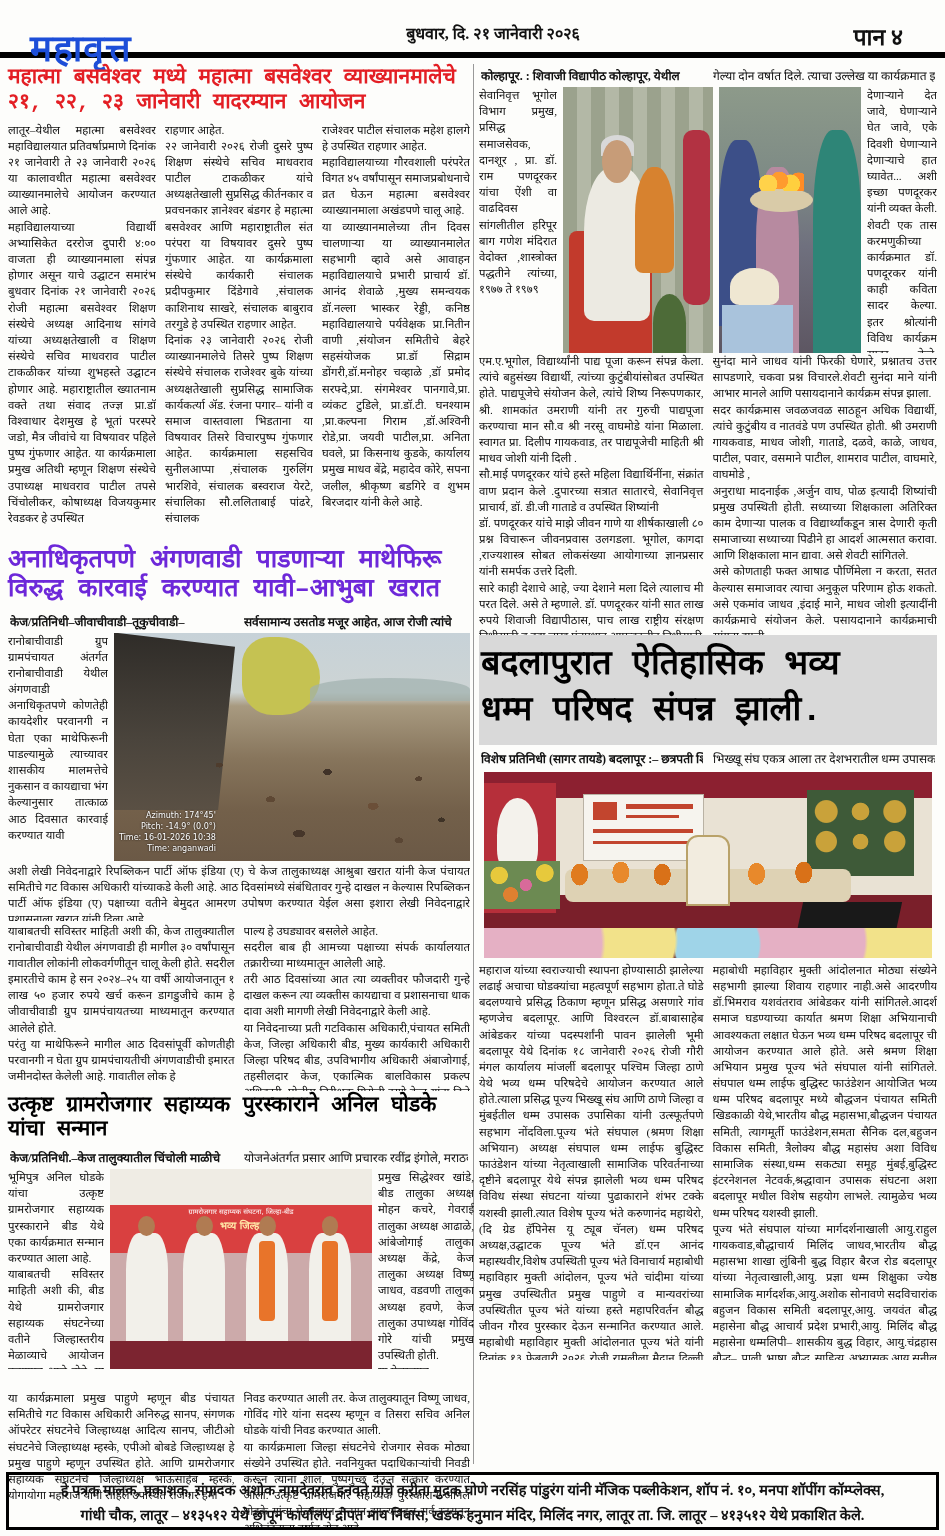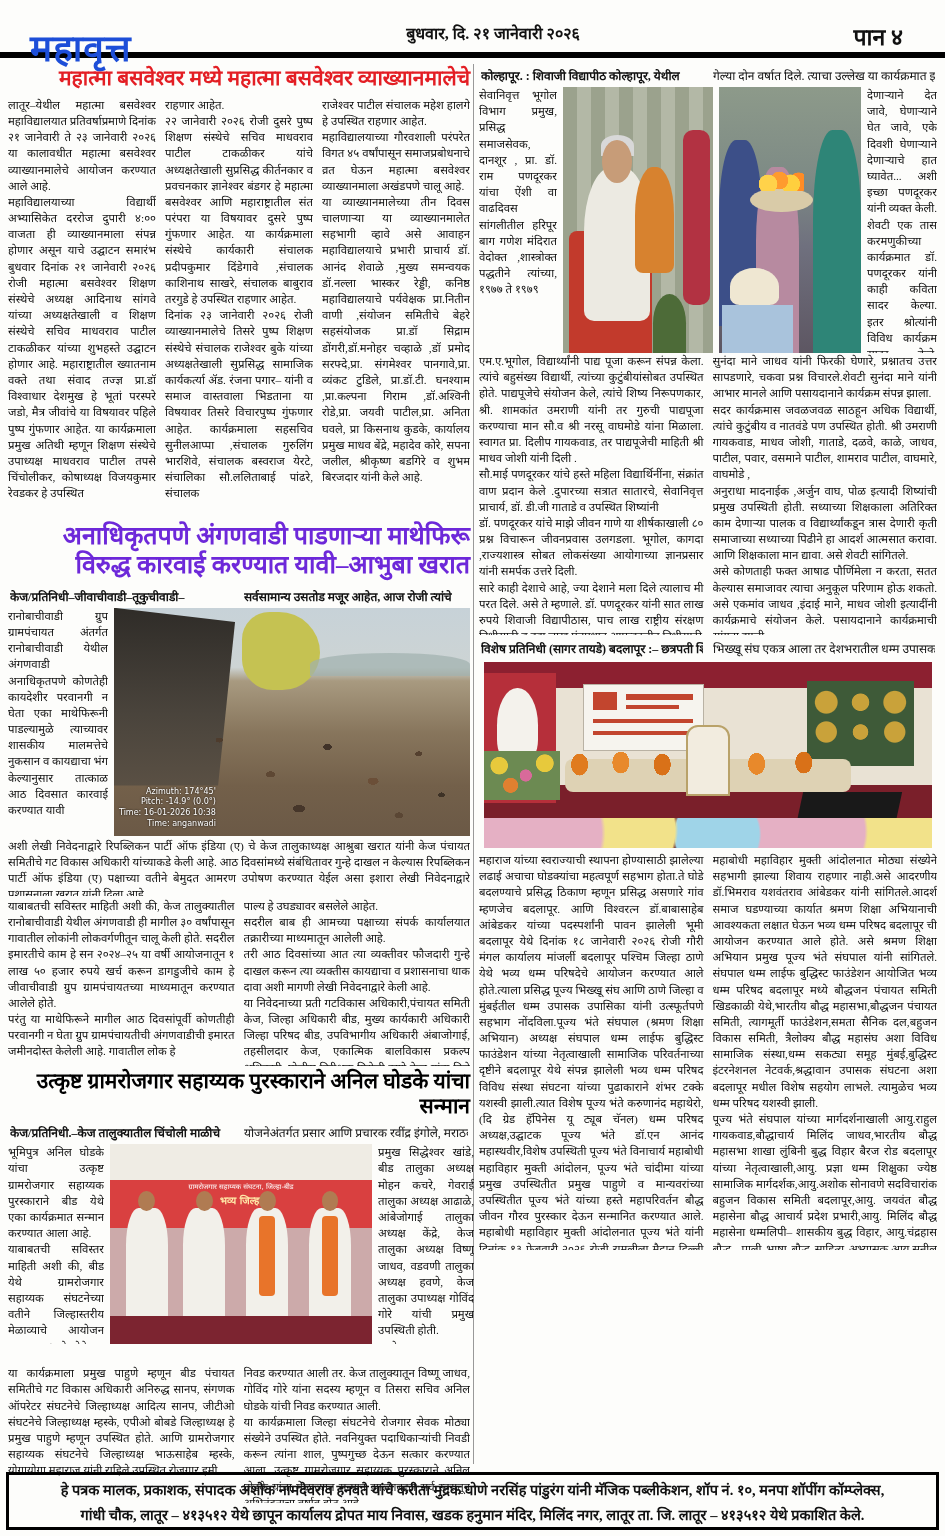--- a/index.html
+++ b/index.html
@@ -13,21 +13,21 @@
   #header { position:absolute; top:0; left:0; width:945px; height:58px; border-bottom:6px solid #000; }
   #masthead { position:absolute; left:30px; top:21px; font-family:"DejaVu Sans", sans-serif;
     font-weight:bold; font-size:37px; color:#1d4ed8; letter-spacing:1px; }
   #dateline { position:absolute; left:0; right:0; top:22px; text-align:center; font-weight:bold; font-size:16px;padding-left:41px; }
   #pagenum  { position:absolute; right:42px; top:20px; font-weight:bold; font-size:23px; }
   
   #lefthalf  { position:absolute; left:8px;  top:62px; width:462px; }
   #righthalf { position:absolute; left:479px; top:62px; width:458px; }
   #vdivider  { position:absolute; left:473px; top:64px; width:1px; height:1400px; background:#999; }
   
-  .hl { font-family:Liberation Serif, serif; font-weight:bold; text-align:right; line-height:1.18; }
+  .hl { font-family:Liberation Mono, monospace; font-weight:bold; text-align:left; line-height:1.18; }
   .hl-red   { color:#e31e24; font-size:21px; padding:4px 0 6px; }
   .hl-black { color:#6d28d9; font-size:25px; padding:4px 0 6px; }
   .hl-box-orange { background:#e5a05c; color:#000; font-size:29px; padding:10px 4px 12px; line-height:1.3; }
   .hl-box-gray   { background:#d9d9d9; color:#000; font-size:34px; padding:8px 2px 10px; line-height:1.35; }
   .hl-small { color:#000; font-size:21px; padding:3px 0 4px; }
   
   .byrow { display:flex; gap:10px; font-size:12px; font-weight:bold; padding:2px 2px 3px; }
   .byrow > span { flex:1; overflow:hidden; white-space:nowrap; }
   .cols { display:flex; gap:9px; }
   .col  { flex:1; font-size:11.4px; line-height:1.42; text-align:justify;
@@ -134,20 +134,21 @@
     <div id="pagenum">पान ४</div>
   </div>
 
   <div id="vdivider"></div>
 
   <div id="lefthalf">
 
     <div>
       <div class="hl hl-red">
         <span>महात्मा बसवेश्वर मध्ये महात्मा बसवेश्वर व्याख्यानमालेचे</span><br>
+        <span>२१, २२, २३ जानेवारी यादरम्यान आयोजन</span>
       </div>
       <div class="cols" style="height:420px">
         <div class="col">लातूर–येथील महात्मा बसवेश्वर महाविद्यालयात प्रतिवर्षाप्रमाणे दिनांक २१ जानेवारी ते २३ जानेवारी २०२६ या कालावधीत महात्मा बसवेश्वर व्याख्यानमालेचे आयोजन करण्यात आले आहे.
 महाविद्यालयाच्या विद्यार्थी अभ्यासिकेत दररोज दुपारी ४:०० वाजता ही व्याख्यानमाला संपन्न होणार असून याचे उद्घाटन समारंभ बुधवार दिनांक २१ जानेवारी २०२६ रोजी महात्मा बसवेश्वर शिक्षण संस्थेचे अध्यक्ष आदिनाथ सांगवे यांच्या अध्यक्षतेखाली व शिक्षण संस्थेचे सचिव माधवराव पाटील टाकळीकर यांच्या शुभहस्ते उद्घाटन होणार आहे. महाराष्ट्रातील ख्यातनाम वक्ते तथा संवाद तज्ज्ञ प्रा.डॉ विश्वाधार देशमुख हे भूतां परस्परे जडो, मैत्र जीवांचे या विषयावर पहिले पुष्प गुंफणार आहेत. या कार्यक्रमाला प्रमुख अतिथी म्हणून शिक्षण संस्थेचे उपाध्यक्ष माधवराव पाटील तपसे चिंचोलीकर, कोषाध्यक्ष विजयकुमार रेवडकर हे उपस्थित</div>
         <div class="col">राहणार आहेत.
 २२ जानेवारी २०२६ रोजी दुसरे पुष्प शिक्षण संस्थेचे सचिव माधवराव पाटील टाकळीकर यांचे अध्यक्षतेखाली सुप्रसिद्ध कीर्तनकार व प्रवचनकार ज्ञानेश्वर बंडगर हे महात्मा बसवेश्वर आणि महाराष्ट्रातील संत परंपरा या विषयावर दुसरे पुष्प गुंफणार आहेत. या कार्यक्रमाला संस्थेचे कार्यकारी संचालक प्रदीपकुमार दिंडेगावे ,संचालक काशिनाथ साखरे, संचालक बाबुराव तरगुडे हे उपस्थित राहणार आहेत.
 दिनांक २३ जानेवारी २०२६ रोजी व्याख्यानमालेचे तिसरे पुष्प शिक्षण संस्थेचे संचालक राजेश्वर बुके यांच्या अध्यक्षतेखाली सुप्रसिद्ध सामाजिक कार्यकर्त्या ॲड. रंजना पगार– यांनी व समाज वास्तवाला भिडताना या विषयावर तिसरे विचारपुष्प गुंफणार आहेत. कार्यक्रमाला सहसचिव सुनीलआप्पा ,संचालक गुरुलिंग भारशिवे, संचालक बस्वराज येरटे, संचालिका सौ.ललिताबाई पांढरे, संचालक</div>
         <div class="col">राजेश्वर पाटील संचालक महेश हालगे हे उपस्थित राहणार आहेत.
 महाविद्यालयाच्या गौरवशाली परंपरेत विगत ४५ वर्षांपासून समाजप्रबोधनाचे व्रत घेऊन महात्मा बसवेश्वर व्याख्यानमाला अखंडपणे चालू आहे.
 या व्याख्यानमालेच्या तीन दिवस चालणाऱ्या या व्याख्यानमालेत सहभागी व्हावे असे आवाहन महाविद्यालयाचे प्रभारी प्राचार्य डॉ. आनंद शेवाळे ,मुख्य समन्वयक डॉ.नल्ला भास्कर रेड्डी, कनिष्ठ महाविद्यालयाचे पर्यवेक्षक प्रा.नितीन वाणी ,संयोजन समितीचे बेहरे सहसंयोजक प्रा.डॉ सिद्राम डोंगरी,डॉ.मनोहर चव्हाळे ,डॉ प्रमोद सरफ्दे,प्रा. संगमेश्वर पानगावे,प्रा. व्यंकट टुडिले, प्रा.डॉ.टी. घनश्याम ,प्रा.कल्पना गिराम ,डॉ.अश्विनी रोडे,प्रा. जयवी पाटील,प्रा. अनिता घवले, प्रा किसनाथ कुडके, कार्यालय प्रमुख माधव बेंद्रे, महादेव कोरे, सपना जलील, श्रीकृष्ण बडगिरे व शुभम बिरजदार यांनी केले आहे.</div>
@@ -257,20 +258,24 @@
 डॉ. पणदूरकर यांचे माझे जीवन गाणे या शीर्षकाखाली ८० प्रश्न विचारून जीवनप्रवास उलगडला. भूगोल, कागदा ,राज्यशास्त्र सोबत लोकसंख्या आयोगाच्या ज्ञानप्रसार यांनी समर्पक उत्तरे दिली.
 सारे काही देशाचे आहे, ज्या देशाने मला दिले त्यालाच मी परत दिले. असे ते म्हणाले. डॉ. पणदूरकर यांनी सात लाख रुपये शिवाजी विद्यापीठास, पाच लाख राष्ट्रीय संरक्षण निधीसाठी व दहा लाख पंतप्रधान आपत्कालीन निधीसाठी</div>
         <div class="col">सुनंदा माने जाधव यांनी फिरकी घेणारे, प्रश्नातच उत्तर सापडणारे, चकवा प्रश्न विचारले.शेवटी सुनंदा माने यांनी आभार मानले आणि पसायदानाने कार्यक्रम संपन्न झाला.
 सदर कार्यक्रमास जवळजवळ साठहून अधिक विद्यार्थी, त्यांचे कुटुंबीय व नातवंडे पण उपस्थित होती. श्री उमराणी गायकवाड, माधव जोशी, गाताडे, दळवे, काळे, जाधव, पाटील, पवार, वसमाने पाटील, शामराव पाटील, वाघमारे, वाघमोडे ,
 अनुराधा मादनाईक ,अर्जुन वाघ, पोळ इत्यादी शिष्यांची प्रमुख उपस्थिती होती. सध्याच्या शिक्षकाला अतिरिक्त काम देणाऱ्या पालक व विद्यार्थ्यांकडून त्रास देणारी कृती समाजाच्या सध्याच्या पिढीने हा आदर्श आत्मसात करावा. आणि शिक्षकाला मान द्यावा. असे शेवटी सांगितले.
 असे कोणताही फक्त आषाढ पौर्णिमेला न करता, सतत केल्यास समाजावर त्याचा अनुकूल परिणाम होऊ शकतो. असे एकमांव जाधव ,इंदाई माने, माधव जोशी इत्यादींनी कार्यक्रमाचे संयोजन केले. पसायदानाने कार्यक्रमाची सांगता झाली.</div>
       </div>
     </div>
 
     <div>
+      <div class="hl hl-box-gray">
+        <span>बदलापुरात ऐतिहासिक भव्य</span><br>
+        <span>धम्म परिषद संपन्न झाली.</span>
+      </div>
       <div class="byrow" style="margin-top:3px">
         <span>विशेष प्रतिनिधी (सागर तायडे) बदलापूर :– छत्रपती शिवाजी</span>
         <span style="font-weight:normal">भिख्खू संघ एकत्र आला तर देशभरातील धम्म उपासक उपासीका</span>
       </div>
       <div class="ph ph-dhamma" style="width:448px; height:186px; margin:2px auto 0">
         <div class="buddha-bg"></div>
         <div class="buddha"></div>
         <div class="flowers"></div>
         <div class="banner">
           <i style="left:8%;top:10%;width:20%;height:28%"></i>

